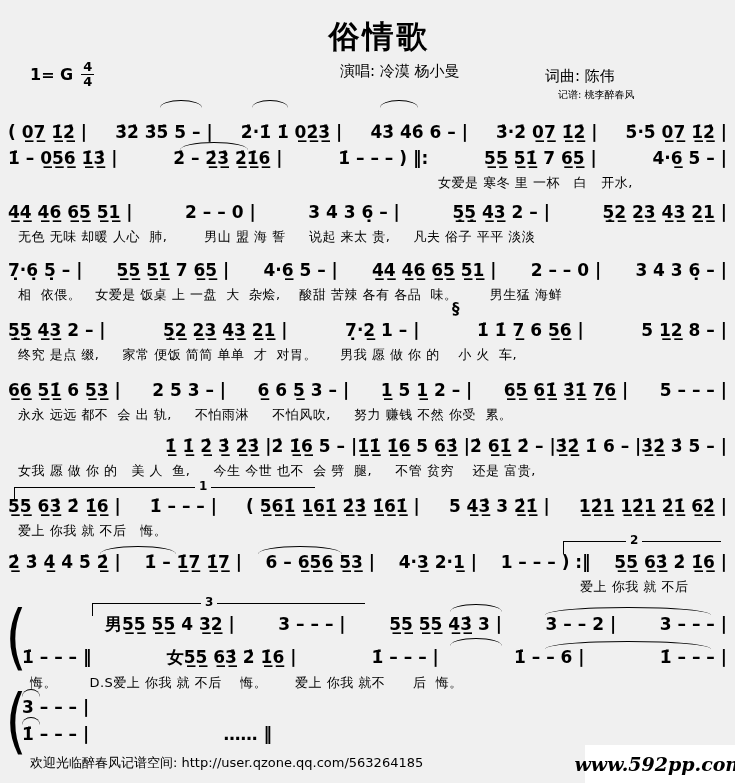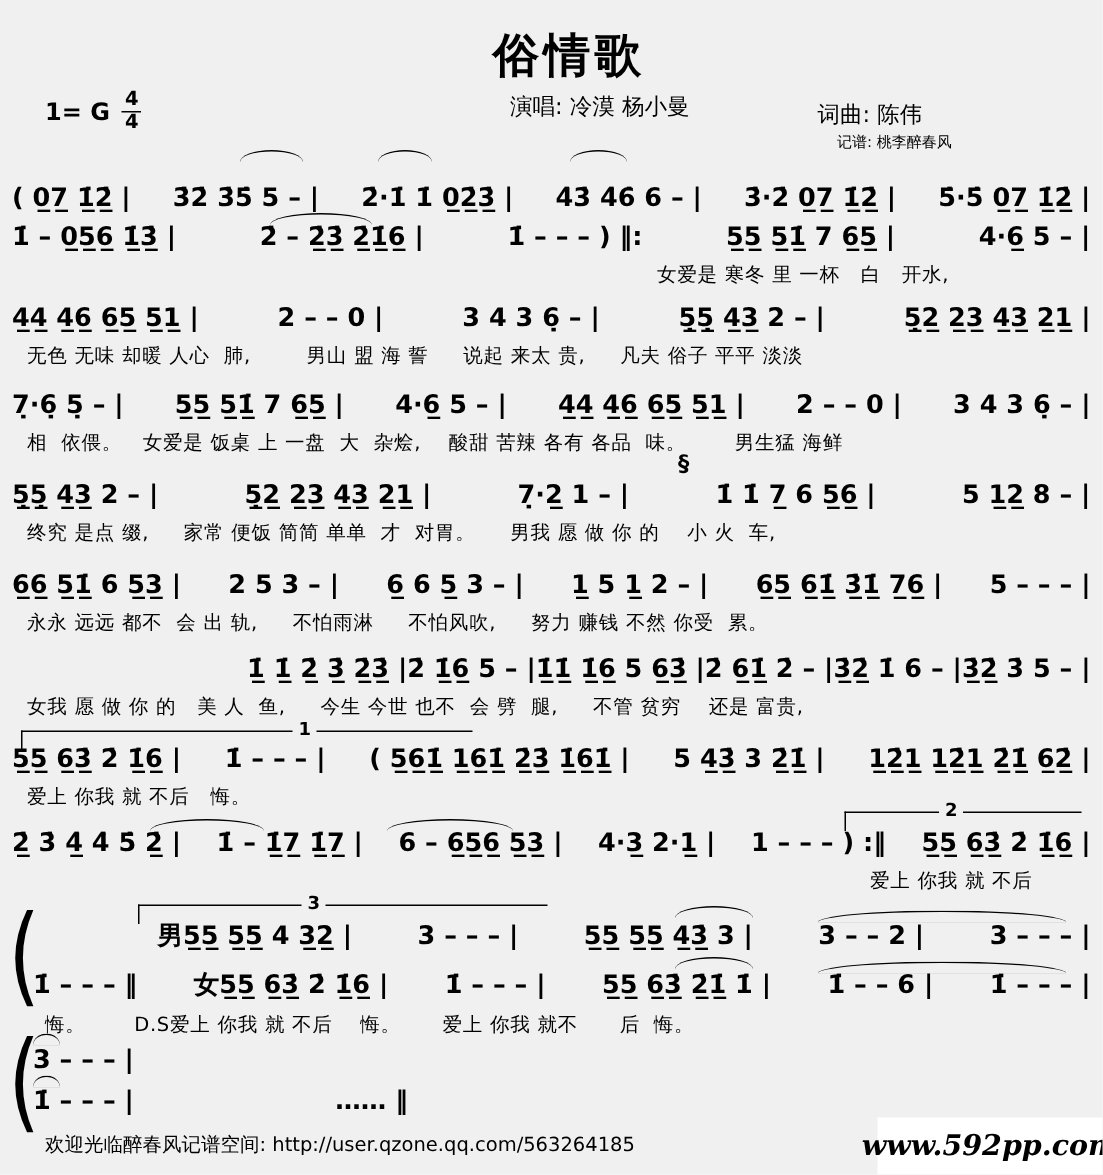--- a/index.html
+++ b/index.html
@@ -205,21 +205,20 @@
       <span>男5̲5̲ 5̲5̲ 4 3̲2̲ |</span>
       <span>3 – – – |</span>
       <span>5̲5̲ 5̲5̲ 4̲3̲̇ 3 |</span>
       <span>3 – – 2 |</span>
       <span>3 – – – |</span>
     </div>
   <div class="notes du1-lo">
       <span>1̇ – – – ‖</span>
       <span>女5̲5̲ 6̲3̲̇ 2̇ 1̲̇6̲ |</span>
       <span>1̇ – – – |</span>
-      <span>5̲5̲ 6̲3̲̇ 2̲̇1̲̇ 1̇ |</span>
       <span>1̇ – – 6 |</span>
       <span>1̇ – – – |</span>
     </div>
   <div class="lyr l10">悔。       D.S爱上 你我 就 不后    悔。      爱上 你我 就不      后  悔。</div>
 
   <span class="brace brace2">(</span>
   <div class="notes du2-up">
       <span>3 – – – |</span>
     </div>
   <div class="notes du2-lo">

